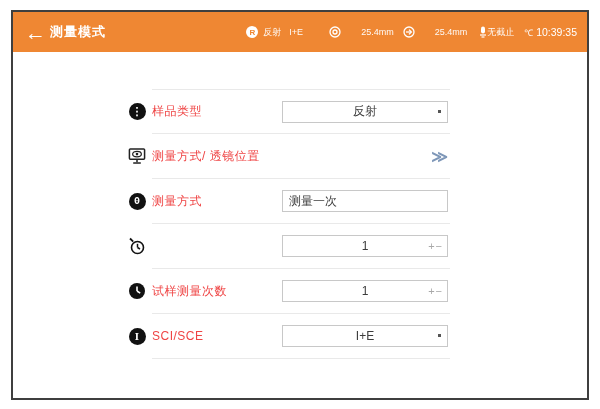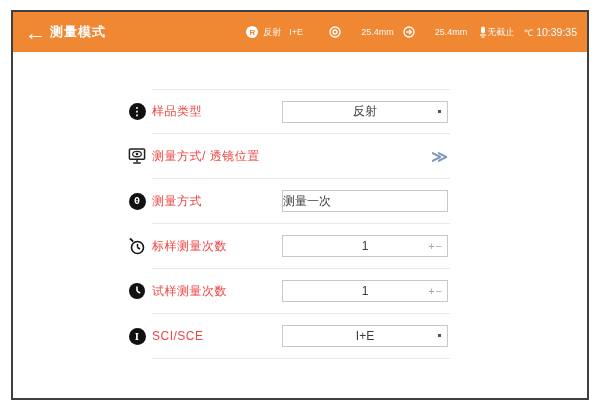--- a/index.html
+++ b/index.html
@@ -45,21 +45,21 @@
   .dots { font-size:11px; font-weight:bold; line-height:1; }
   .zero { font-size:10px; font-weight:bold; font-family:"Liberation Mono", monospace; }
   .i-glyph { font-size:11px; font-weight:bold; font-family:"Liberation Serif", serif; }
   .row-label { font-size:12px; color:#ef4444; letter-spacing:0.5px; }
   .field {
     position:absolute; right:2px; width:166px; height:22px;
     border:1px solid #c8c8c8; background:#fff;
     display:flex; align-items:center; font-size:12px; color:#3c3c3c;
   }
   .field.center { justify-content:center; }
-  .field.left { }
+  .field.left { padding-left:6px; }
   .dd-dot { position:absolute; right:6px; top:50%; margin-top:-2px; width:3px; height:3px; background:#555; }
   .stepper { position:absolute; right:4px; font-size:11px; color:#a8a8a8; letter-spacing:1px; display:flex; }
   .stepper span { cursor:pointer; }
   .chevrons { position:absolute; right:4px; font-size:16px; color:#7e97b8; font-weight:bold; letter-spacing:-2px; }
   svg { display:block; }
 </style>
 </head>
 <body>
 
 <div class="device-frame">
@@ -147,21 +147,20 @@
 
     <div class="row">
       <span class="row-icon">
         <svg width="18" height="18" viewBox="0 0 18 18">
           <circle cx="9.5" cy="10.5" r="6" fill="none" stroke="#111" stroke-width="1.6"></circle>
           <line x1="9.5" y1="10.5" x2="9.5" y2="6.8" stroke="#111" stroke-width="1.5"></line>
           <line x1="9.5" y1="10.5" x2="12" y2="12" stroke="#111" stroke-width="1.5"></line>
           <line x1="2" y1="1.5" x2="5.2" y2="4.6" stroke="#111" stroke-width="1.8"></line>
         </svg>
       </span>
-      <span class="row-label">标样测量次数</span>
       <div class="field center">
         <span>1</span>
         <span class="stepper">
           <span>+</span>
           <span>−</span>
         </span>
       </div>
     </div>
 
     <div class="row">

